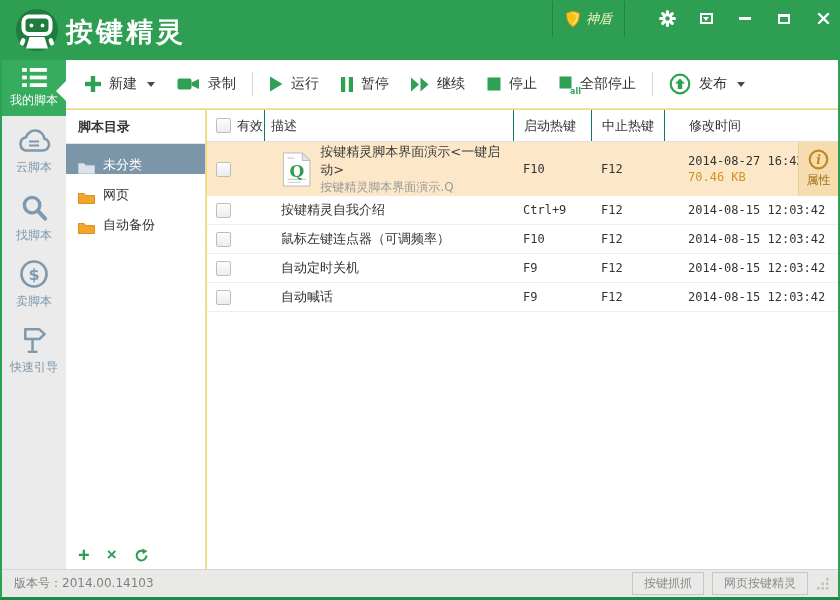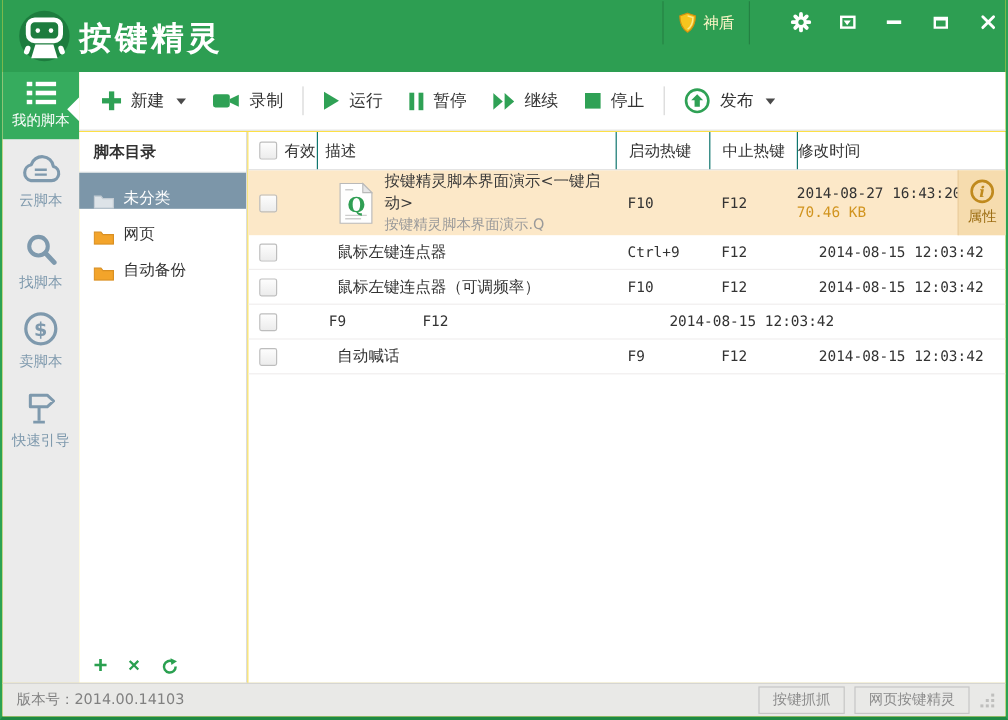--- a/index.html
+++ b/index.html
@@ -5,21 +5,21 @@
   * { margin:0; padding:0; box-sizing:border-box; }
   body { background:#ffffff; font-family:"DejaVu Sans","Liberation Sans",sans-serif; }
   .window{ position:relative; width:840px; height:600px; background:#fde047; overflow:hidden;
            border:2px solid #2BA253; border-top:none; border-bottom:3px solid #1E8A44;
            font-size:13px; color:#333; }
 
   
   .titlebar{ position:absolute; left:0; top:0; right:0; height:60px; background:#2D9E52; }
   .logo{ position:absolute; left:12px; top:7px; width:46px; height:46px; }
   .app-title{ position:absolute; left:64px; top:14px; font-size:27px; font-weight:bold; color:#fff; letter-spacing:3px; }
-  .tb-right{ position:absolute; right:6px; top:0; height:37px; display:flex; align-items:center; }
+  .tb-right{ position:absolute; right:6px; top:0; height:37px; display:flex; align-items:center;font-style:italic; }
   .tb-sep{ width:1px; height:36px; background:rgba(0,0,0,.18); margin:0 12px; }
   .shield-badge{ display:flex; align-items:center; gap:5px; cursor:default; }
   .shield-badge span{ color:#FBF5C6; font-size:13px; }
   .tb-btn{ background:none; border:none; margin-left:21px; display:flex; align-items:center; justify-content:center; width:18px; height:20px; cursor:pointer; }
   .ico-min{ width:12px; height:3px; background:#fff; }
   .ico-max{ width:12px; height:10px; border:2px solid #fff; border-top-width:3px; }
   .ico-tray{ position:relative; width:13px; height:11px; border:2px solid #fff; }
   .ico-tray:after{ content:''; position:absolute; left:1px; top:2px; border-left:3.5px solid transparent; border-right:3.5px solid transparent; border-top:4px solid #fff; }
 
   
@@ -52,21 +52,21 @@
   .fa-btn.x{ font-size:17px; font-weight:900; }
 
   
   .main{ position:absolute; left:205px; top:110px; right:0; bottom:28px; background:#fff; }
   .thead{ display:flex; align-items:stretch; height:32px; border-bottom:1px solid #DEDEDE; }
   .thead > div{ display:flex; align-items:center; }
   .c1{ width:57px; padding-left:9px; gap:6px; }
   .c2{ width:249px; padding-left:6px; }
   .c3{ width:78px; padding-left:10px; }
   .c4{ width:73px; padding-left:10px; }
-  .c5{ flex:1; padding-left:0;text-align:center; }
+  .c5{ flex:1; padding-left:24px; }
   .thead .c2,.thead .c3,.thead .c4,.thead .c5{ border-left:1px solid #0f766e; }
   .cb{ width:15px; height:15px; border:1px solid #BDBDBD; border-radius:2px; background:linear-gradient(#FDFDFD,#ECECEC); cursor:pointer; flex:none; }
   .mono{ font-family:"DejaVu Sans Mono","Liberation Mono",monospace; font-size:12px; }
 
   .row-hl{ position:relative; display:flex; height:54px; background:#FCE8C8; cursor:default; }
   .row-hl > div{ display:flex; align-items:center; }
   .row-hl .c2{ padding-left:18px; gap:9px; }
   .titles .t1{ font-size:13px; color:#3A3A3A; line-height:18px; }
   .titles .t2{ font-size:12px; color:#9A9A9A; line-height:17px; }
   .row-hl .c5{ flex-direction:column; align-items:flex-start; justify-content:center; gap:2px; }
@@ -228,20 +228,29 @@
           <path d="M9.5 0.5 L17.5 7.5 L9.5 14.5 Z" fill="#2FA155"></path>
       </svg>
       <span>继续</span>
     </button>
     <button class="tbtn">
       <svg width="14" height="14" viewBox="0 0 14 14">
         <rect x="0.5" y="0.5" width="13" height="13" fill="#2FA155"></rect>
       </svg>
       <span>停止</span>
     </button>
+    <button class="tbtn">
+      <span class="stopall-wrap">
+        <svg width="13" height="13" viewBox="0 0 13 13">
+            <rect x="0.5" y="0.5" width="12" height="12" fill="#2FA155"></rect>
+          </svg>
+        <span class="stopall-badge">all</span>
+      </span>
+      <span>全部停止</span>
+    </button>
     <div class="tsep"></div>
     <button class="tbtn">
       <svg width="22" height="22" viewBox="0 0 22 22">
         <circle cx="11" cy="11" r="9.3" fill="none" stroke="#2FA155" stroke-width="2.2"></circle>
         <path d="M11 5.5 L16 10.5 H13.2 V16 H8.8 V10.5 H6 Z" fill="#2FA155"></path>
       </svg>
       <span>发布</span>
       <i class="caret"></i>
     </button>
   </div>
@@ -323,40 +332,41 @@
           <text x="11" y="16" text-anchor="middle" font-size="13" font-weight="bold" font-style="italic" fill="#C08A1E" font-family="DejaVu Serif, serif">i</text>
         </svg>
         <span>属性</span>
       </div>
     </div>
 
     <div class="row">
       <div class="c1">
           <div class="cb"></div>
         </div>
-      <div class="c2">鼠标左键连点器</div>
+      <div class="c2">按键精灵自我介绍</div>
       <div class="c3 mono">Ctrl+9</div>
       <div class="c4 mono">F12</div>
       <div class="c5 mono">2014-08-15 12:03:42</div>
     </div>
 
     <div class="row">
       <div class="c1">
           <div class="cb"></div>
         </div>
       <div class="c2">鼠标左键连点器（可调频率）</div>
       <div class="c3 mono">F10</div>
       <div class="c4 mono">F12</div>
       <div class="c5 mono">2014-08-15 12:03:42</div>
     </div>
 
     <div class="row">
       <div class="c1">
           <div class="cb"></div>
         </div>
+      <div class="c2">自动定时关机</div>
       <div class="c3 mono">F9</div>
       <div class="c4 mono">F12</div>
       <div class="c5 mono">2014-08-15 12:03:42</div>
     </div>
 
     <div class="row">
       <div class="c1">
           <div class="cb"></div>
         </div>
       <div class="c2">自动喊话</div>

